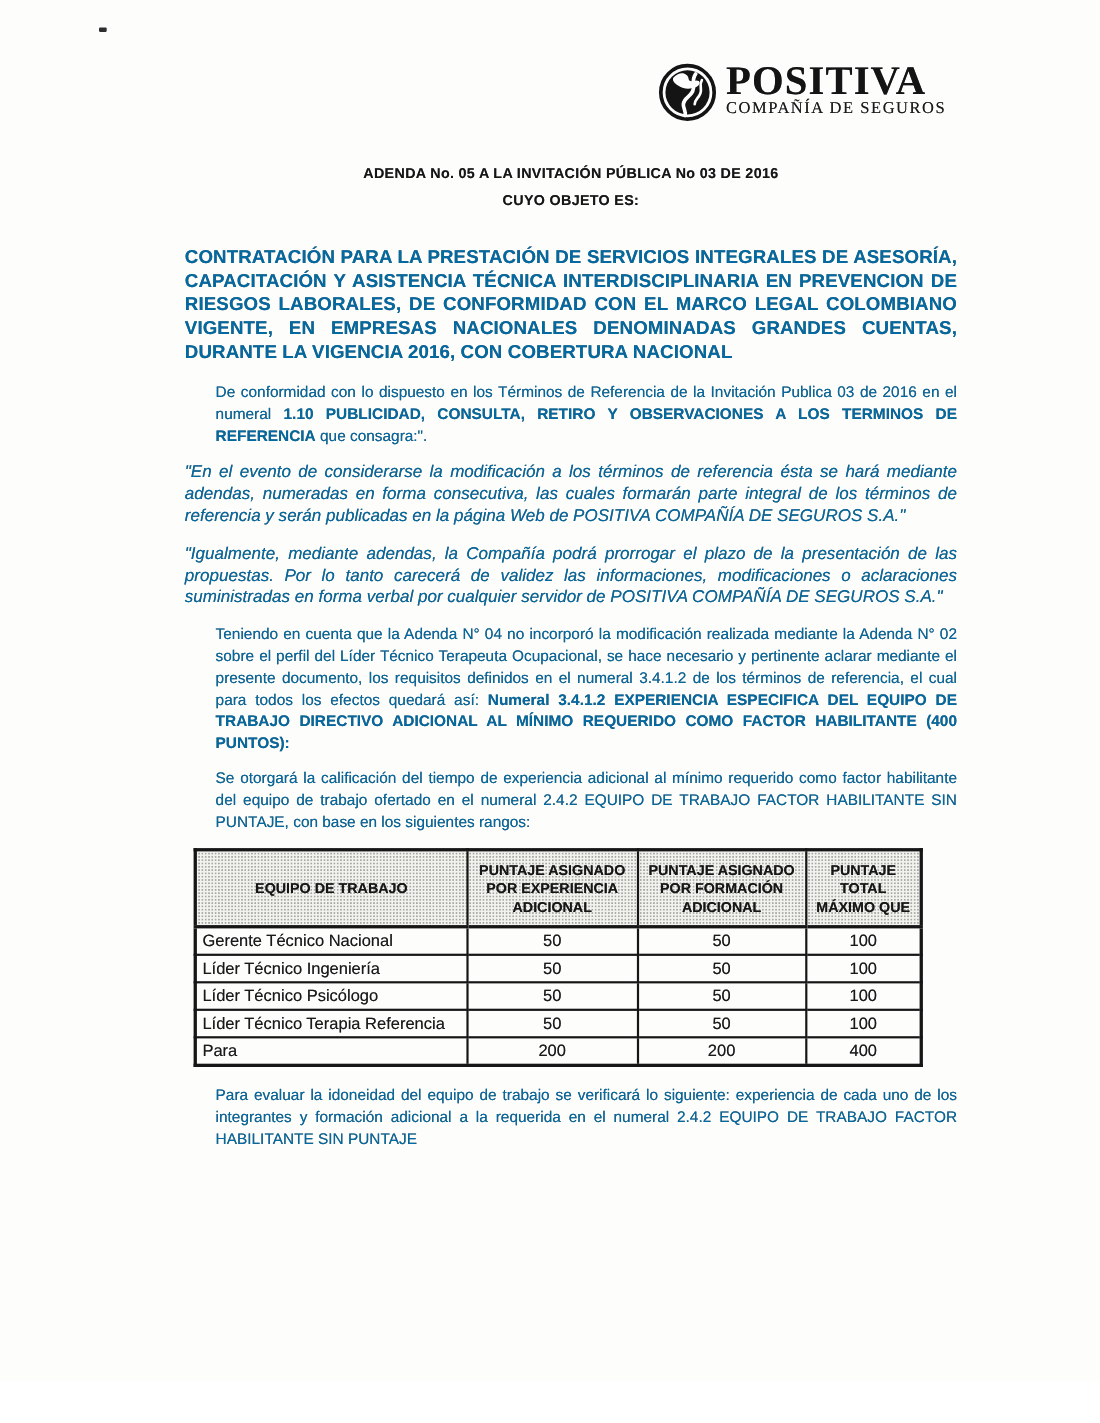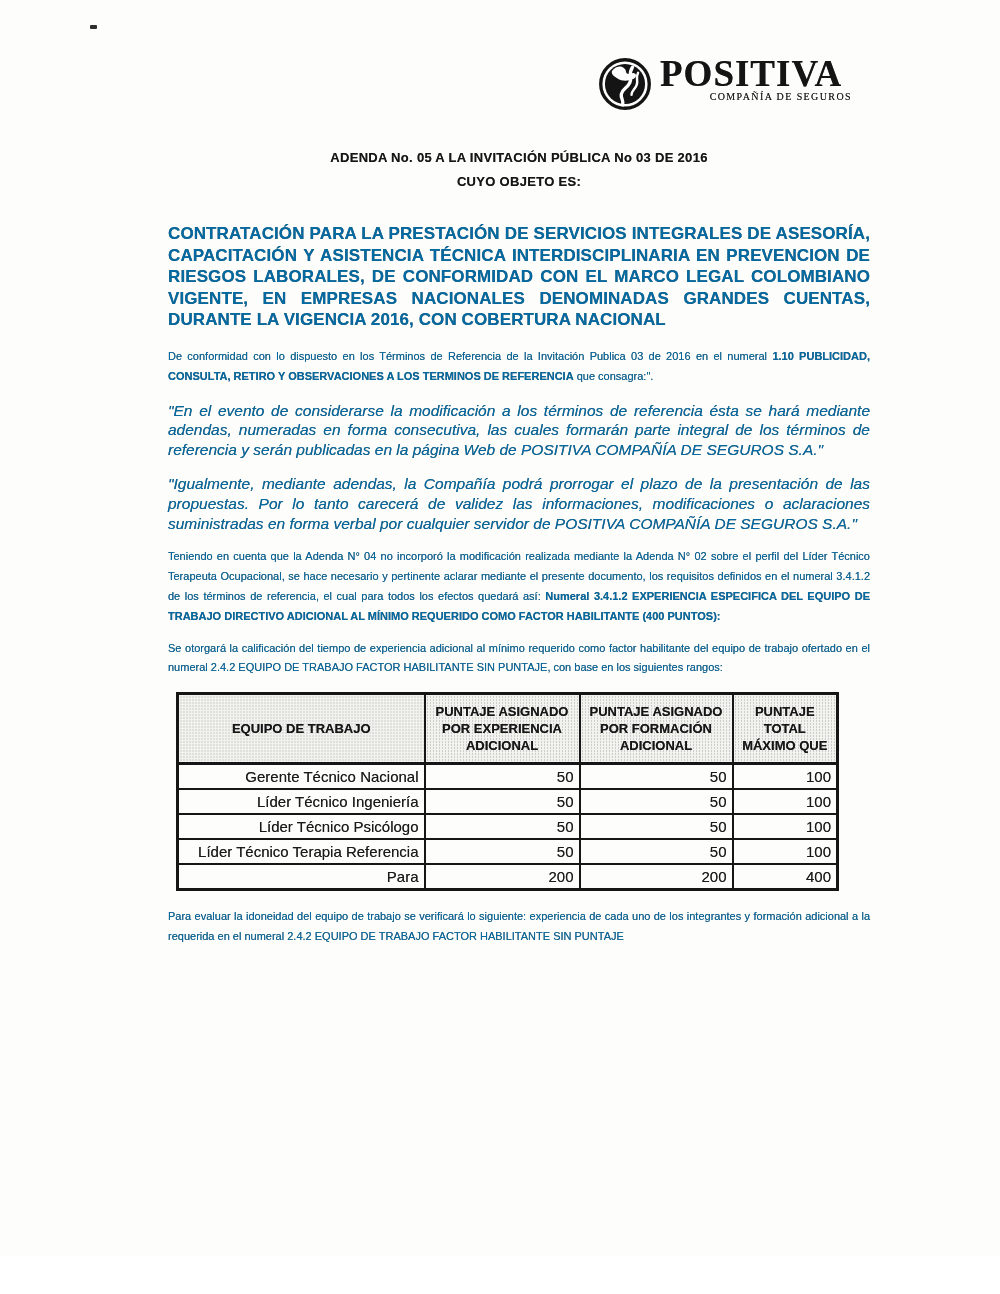--- a/index.html
+++ b/index.html
@@ -21,53 +21,53 @@
     background-image:radial-gradient(#333 1px,transparent 1.2px);background-size:11px 3px;}
   
   .logo{position:absolute;top:55px;left:597px;display:flex;align-items:flex-start;}
   .globe{flex:0 0 auto;margin-top:1px;}
   .logo-text{margin-left:7px;width:192px;}
   .brand{
     font-family:"Liberation Serif",serif;font-weight:bold;
     font-size:37px;line-height:37px;letter-spacing:1px;color:#141414;white-space:nowrap;
   }
   .tagline{
-    font-family:"Liberation Serif",serif;font-size:10px;letter-spacing:1.4px;
+    font-family:"Liberation Serif",serif;font-size:15px;letter-spacing:1.4px;
     color:#1a1a1a;text-align:right;margin-top:-1px;white-space:nowrap;
   }
   
   .content{position:absolute;left:168px;top:146px;width:702px;}
   .title{
     margin:0 0 29px 0;font-size:13px;line-height:24px;font-weight:bold;
     text-align:center;letter-spacing:0.3px;color:#161616;
   }
   .para{margin:0 0 14px 0;text-align:justify;color:#0369a1;}
   .p-object{font-size:17px;line-height:21.6px;font-weight:bold;letter-spacing:0.1px;margin-bottom:16px;}
-  .p-body{font-size:11px;line-height:19.8px;}
+  .p-body{font-size:14px;line-height:19.8px;margin-left:28px;}
   .p-quote{font-size:15.5px;line-height:19.8px;font-style:italic;}
   .p-clar{margin-bottom:12px;}
   .seg-bold{font-weight:bold;}
   .seg-italic{font-style:italic;}
   
   table.scoring{
     border-collapse:collapse;table-layout:fixed;width:660px;
     margin:14px 0 16px 8px;
   }
   table.scoring,table.scoring th,table.scoring td{border:2px solid #161616;}
   table.scoring{border-width:3px;}
   table.scoring th{
     border-bottom-width:3px;
     font-size:13px;line-height:17px;font-weight:bold;text-align:center;vertical-align:middle;
     padding:8px 6px;color:#161616;
     background-color:#f2f2ef;
     background-image:radial-gradient(#a6a6a3 0.55px,transparent 0.7px);
     background-size:3px 3px;
   }
   table.scoring td{
-    font-size:15px;line-height:20px;height:21px;padding:1px 5px;color:#1a1a1a;text-align:right;
+    font-size:15px;line-height:20px;height:21px;padding:1px 5px;color:#1a1a1a;
   }
   td.col-label{text-align:left;}
   td.col-num{text-align:center;}
 </style>
 </head>
 <body>
 
 <div class="page">
 
   <div class="speck"></div>

